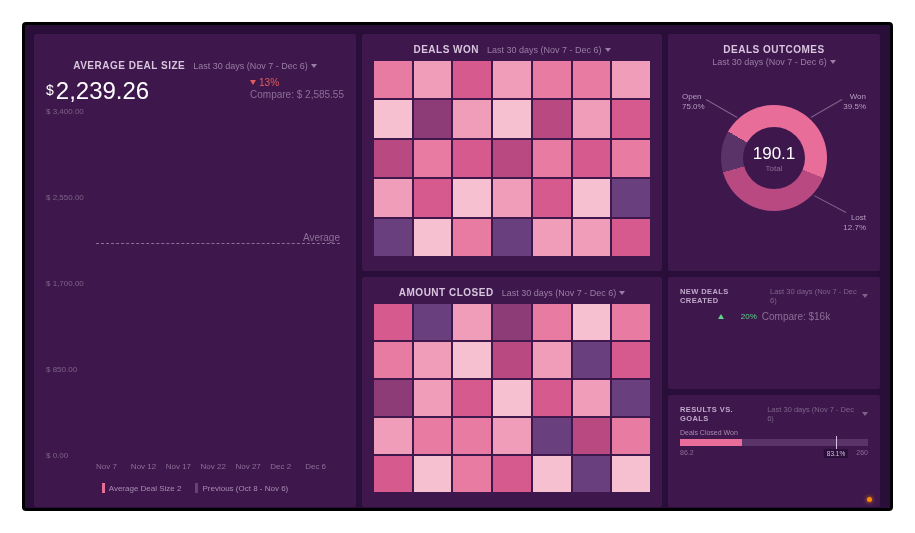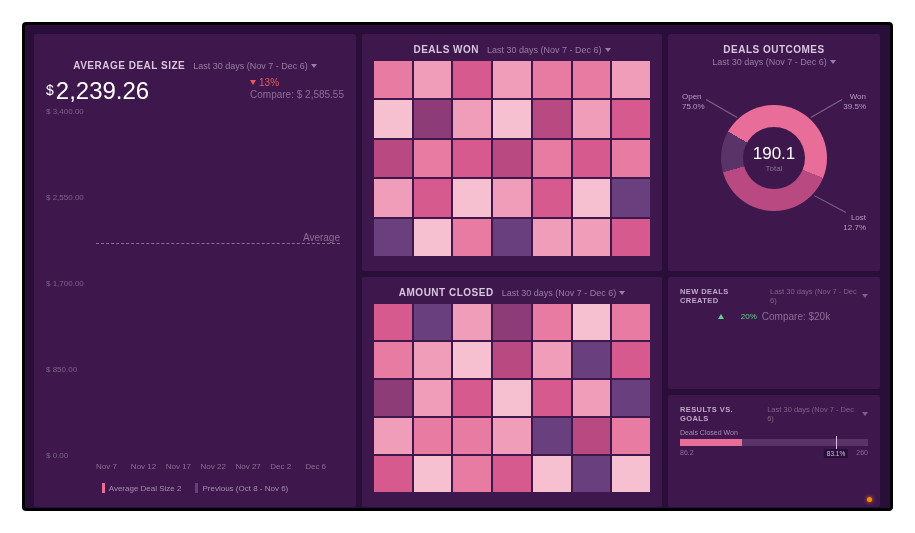--- a/index.html
+++ b/index.html
@@ -387,21 +387,21 @@
         <span class="panel-sub-small">
           <span>Last 30 days (Nov 7 - Dec 6)</span>
           <span class="chev"></span>
         </span>
       </div>
       <div class="ndc-delta">
         <span class="delta-up">
                 <span class="tri"></span>
                 <span>20%</span>
               </span>
-        <span class="compare">Compare: $20k</span>
+        <span class="compare">Compare: $16k</span>
       </div>
     </div>
     <div class="mini-panel">
       <div class="mini-title-row">
         <span class="mini-title">RESULTS VS. GOALS</span>
         <span class="panel-sub-small">
           <span>Last 30 days (Nov 7 - Dec 6)</span>
           <span class="chev"></span>
         </span>
       </div>

